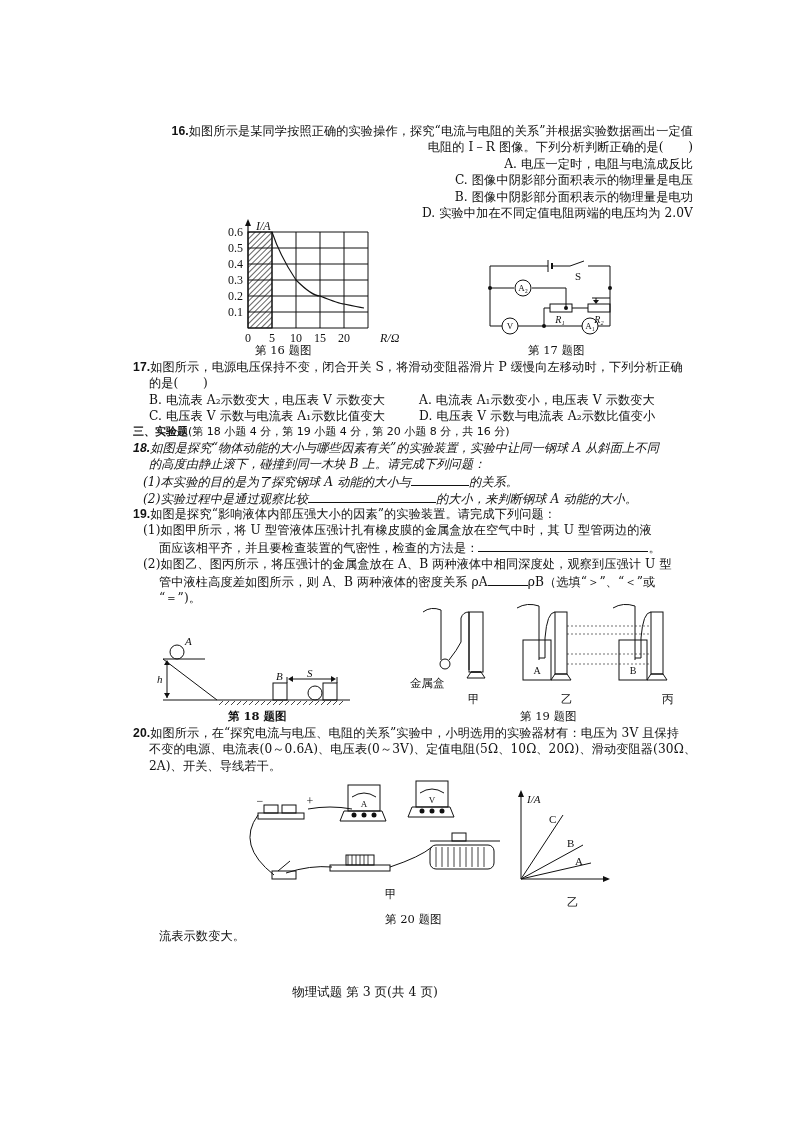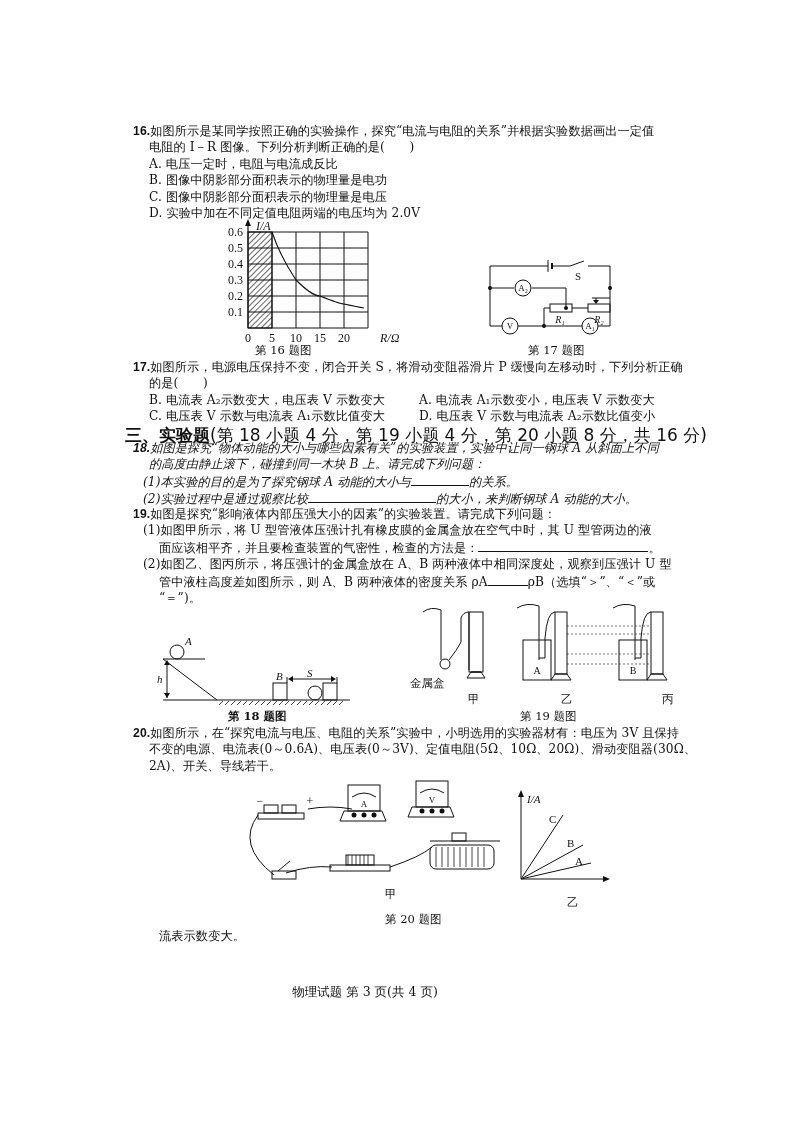--- a/index.html
+++ b/index.html
@@ -14,37 +14,37 @@
     font-size: 12.2px; line-height: 16.4px; letter-spacing: 0.1px;
   }
   .q .num { font-weight: bold; font-family: "Liberation Sans", sans-serif; }
   .line { white-space: nowrap; }
   .indent { padding-left: 16px; }
   .indent2 { padding-left: 26px; }
   .sub { padding-left: 10px; }
   .blank { display: inline-block; border-bottom: 1px solid #111; height: 12px; vertical-align: baseline; }
   .opts2 { display: flex; padding-left: 16px; }
   .opts2 > span { width: 270px; white-space: nowrap; }
-  .section { position: absolute; left: 125px; font-size: 17px; font-weight: bold; font-family: "DejaVu Sans", sans-serif; }
+  .section { position: absolute; left: 133px; font-size: 11px; font-weight: bold; font-family: "DejaVu Sans", sans-serif; }
   .section .note { font-weight: normal; }
   .cap { position: absolute; font-size: 11.5px; white-space: nowrap; }
   svg text { font-family: "Liberation Serif", serif; }
   .footer { position: absolute; left: 0; width: 730px; top: 984px; text-align: center; font-size: 12.5px; }
 </style>
 </head>
 <body>
 
 <div class="page">
 
-  <div class="q" style="top:123px;">
+  <div class="q" style="top:123px;text-align:right;">
     <div class="line"><span class="num">16.</span><span>如图所示是某同学按照正确的实验操作，探究“电流与电阻的关系”并根据实验数据画出一定值</span></div>
     <div class="line indent">电阻的 I－R 图像。下列分析判断正确的是(　　)</div>
     <div class="line indent">A. 电压一定时，电阻与电流成反比</div>
+    <div class="line indent">C. 图像中阴影部分面积表示的物理量是电压</div>
     <div class="line indent">B. 图像中阴影部分面积表示的物理量是电功</div>
-    <div class="line indent">C. 图像中阴影部分面积表示的物理量是电压</div>
     <div class="line indent">D. 实验中加在不同定值电阻两端的电压均为 2.0V</div>
   </div>
 
   <svg style="position:absolute;left:212px;top:218px;" width="200" height="128" viewBox="0 0 200 128">
     <defs>
       <pattern id="hatch" width="4" height="4" patternUnits="userSpaceOnUse" patternTransform="rotate(45)">
         <line x1="0" y1="0" x2="0" y2="4" stroke="#222" stroke-width="1.4"></line>
       </pattern>
     </defs>
 

